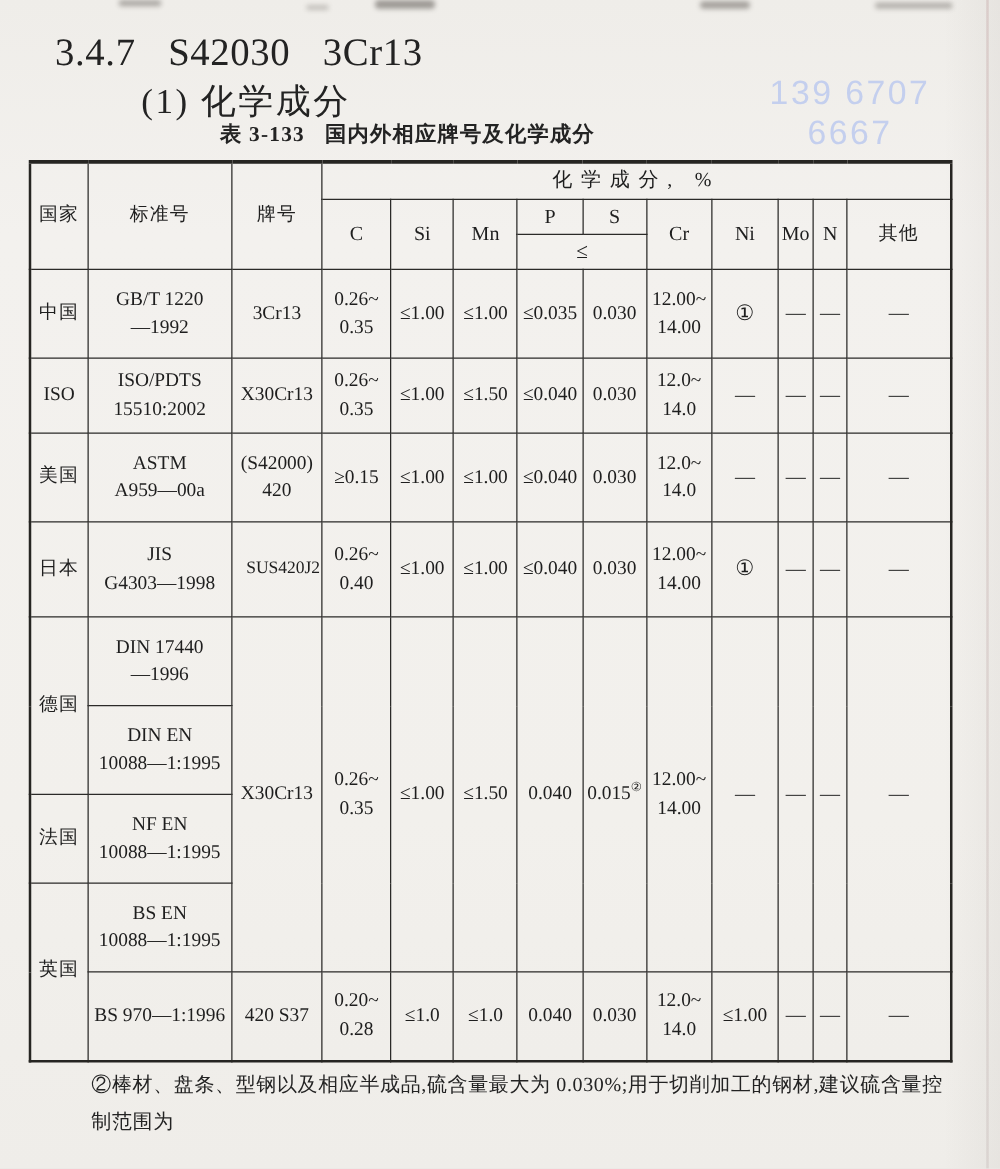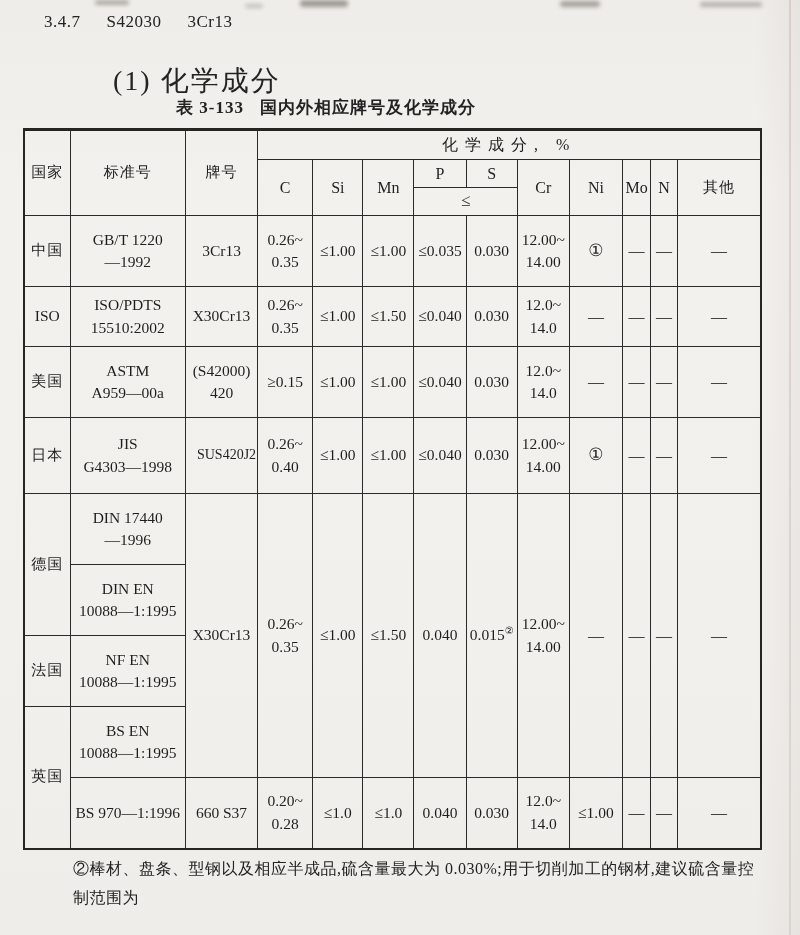--- a/index.html
+++ b/index.html
@@ -14,22 +14,22 @@
     background:linear-gradient(180deg,#efede9 0%,#f3f1ee 20%,#f2f0ec 70%,#efede9 100%);
   }
   
   .smudge{position:absolute;background:#5a5550;filter:blur(2px);border-radius:3px;}
   .edge-line{position:absolute;top:0;left:789px;width:2px;height:935px;
     background:linear-gradient(180deg,rgba(196,160,160,.35),rgba(170,150,150,.22));}
   .page-shade{position:absolute;top:0;right:0;width:45px;height:935px;
     background:linear-gradient(90deg,rgba(0,0,0,0),rgba(120,110,105,.07));}
 
   .heading{
-    position:absolute;left:44px;top:12px;
-    font-size:17px;letter-spacing:.5px;white-space:nowrap;font-weight:400;text-align:right;
+    position:absolute;left:44px;top:24px;
+    font-size:31px;letter-spacing:.5px;white-space:nowrap;font-weight:400;text-align:right;
   }
   .heading .gap{display:inline-block;width:26px;}
   .subheading{
     position:absolute;left:113px;top:62px;
     font-size:28px;letter-spacing:2px;
   }
   .watermark{
     position:absolute;left:580px;top:54px;width:200px;
     text-align:center;line-height:1.2;
     font-family:"Liberation Sans","DejaVu Sans",sans-serif;
@@ -85,20 +85,21 @@
   <div class="smudge" style="left:245px;top:4px;width:18px;height:4px;opacity:.3;"></div>
   <div class="edge-line"></div>
   <div class="page-shade"></div>
 
   <div class="heading">
     <span>3.4.7</span><span class="gap"></span><span>S42030</span><span class="gap"></span><span>3Cr13</span>
   </div>
   <div class="subheading">(1) 化学成分</div>
 
   <div class="watermark">
+    <div class="wm2">139 6707 6667</div>
   </div>
 
   <div class="caption">
     <span>表 3-133</span><span class="cap-gap"></span><span>国内外相应牌号及化学成分</span>
   </div>
 
   <table class="comp">
     <colgroup>
       <col style="width:46px">
         <col style="width:115px">
@@ -242,21 +243,21 @@
 10088—1:1995</td>
     </tr>
     <tr style="height:71px;">
       <td class="cjk" rowspan="2">英国</td>
       <td class="num">BS EN
 10088—1:1995</td>
     </tr>
 
     <tr style="height:71px;">
       <td class="num">BS 970—1:1996</td>
-      <td class="num">660 S37</td>
+      <td class="num">420 S37</td>
       <td class="num">0.20~
 0.28</td>
       <td class="num">≤1.0</td>
       <td class="num">≤1.0</td>
       <td class="num">0.040</td>
       <td class="num">0.030</td>
       <td class="num">12.0~
 14.0</td>
       <td class="num">≤1.00</td>
       <td class="dash">—</td>

